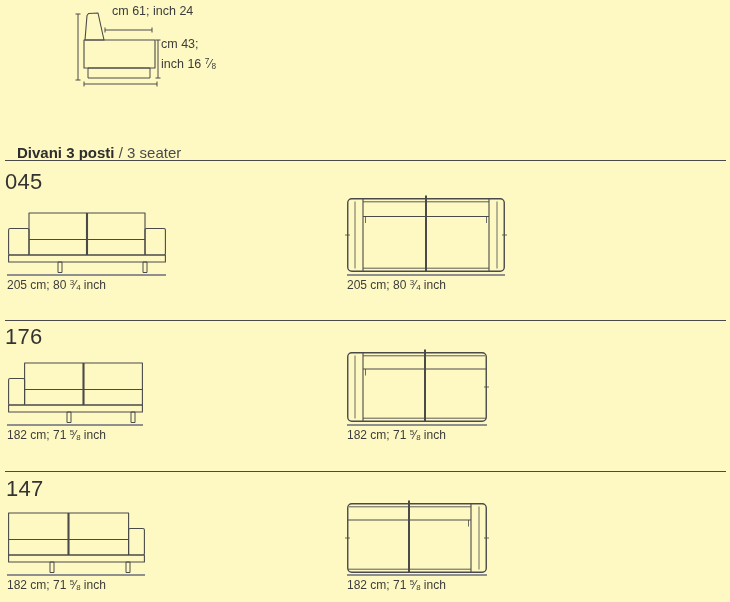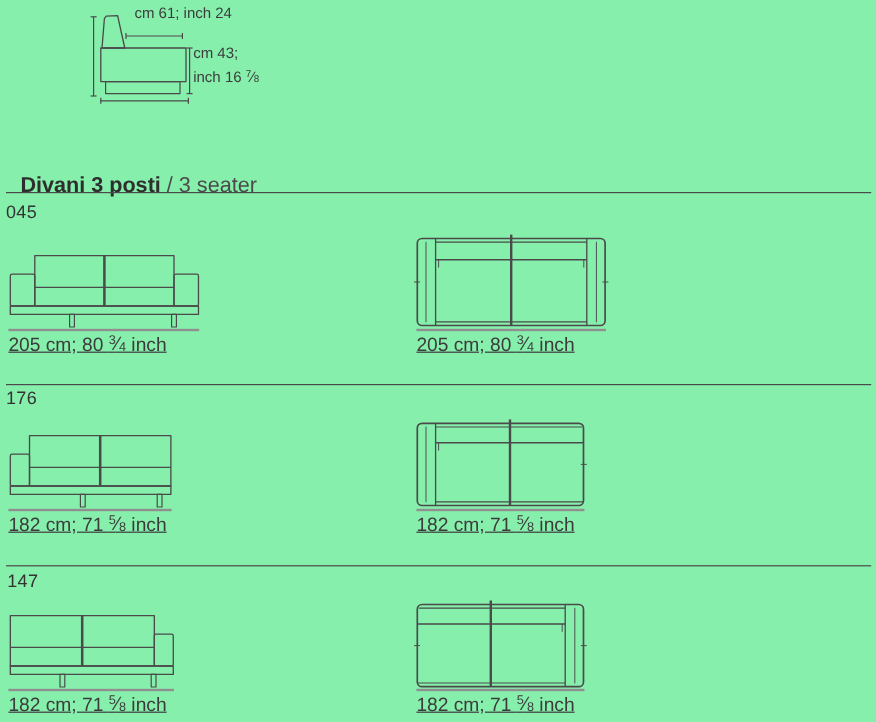--- a/index.html
+++ b/index.html
@@ -1,29 +1,29 @@
 <!DOCTYPE html>
 <html><head>
 <meta charset="utf-8">
 <style>
   html,body{margin:0;padding:0;background:#fff;}
   .page{
-    position:relative;width:730px;height:602px;background:#86efac;
+    position:relative;width:730px;height:602px;background:#fef9c3;
     font-family:"Liberation Sans",sans-serif;color:var(--text,#3a3a3a);
     overflow:hidden;
   }
   .abs{position:absolute;}
   .draw{color:var(--line,#4a4a4a);}
   svg{display:block;overflow:visible;}
   .rule{position:absolute;left:5px;width:721px;height:1px;background:var(--line,#4a4a4a);}
   .grayline{position:absolute;height:2px;background:var(--dim,#8f8f8f);}
-  .hdr{font-size:18px;white-space:nowrap;color:#4a4a4a;padding-left:12px;}
+  .hdr{font-size:15px;white-space:nowrap;color:#4a4a4a;padding-left:12px;}
   .hdr .strong{font-weight:700;color:#2e2e2e;}
-  .code{font-size:15px;color:#333;letter-spacing:.3px;}
-  .dim-label{font-size:16px;color:#3c3c3c;white-space:nowrap;text-decoration:underline;}
+  .code{font-size:22px;color:#333;letter-spacing:.3px;}
+  .dim-label{font-size:12px;color:#3c3c3c;white-space:nowrap;}
   .side-label{font-size:12.5px;color:#3c3c3c;white-space:nowrap;line-height:17px;}
   .right-align{text-align:right;}
   .fr{white-space:nowrap;}
   .fr sup{font-size:.66em;vertical-align:.5em;}
   .fr sub{font-size:.66em;vertical-align:-.08em;}
 </style>
 </head>
 <body>
 
 <div class="page" style="--line: #4a4a4a; --dim: #8f8f8f; --text: #3a3a3a;">

